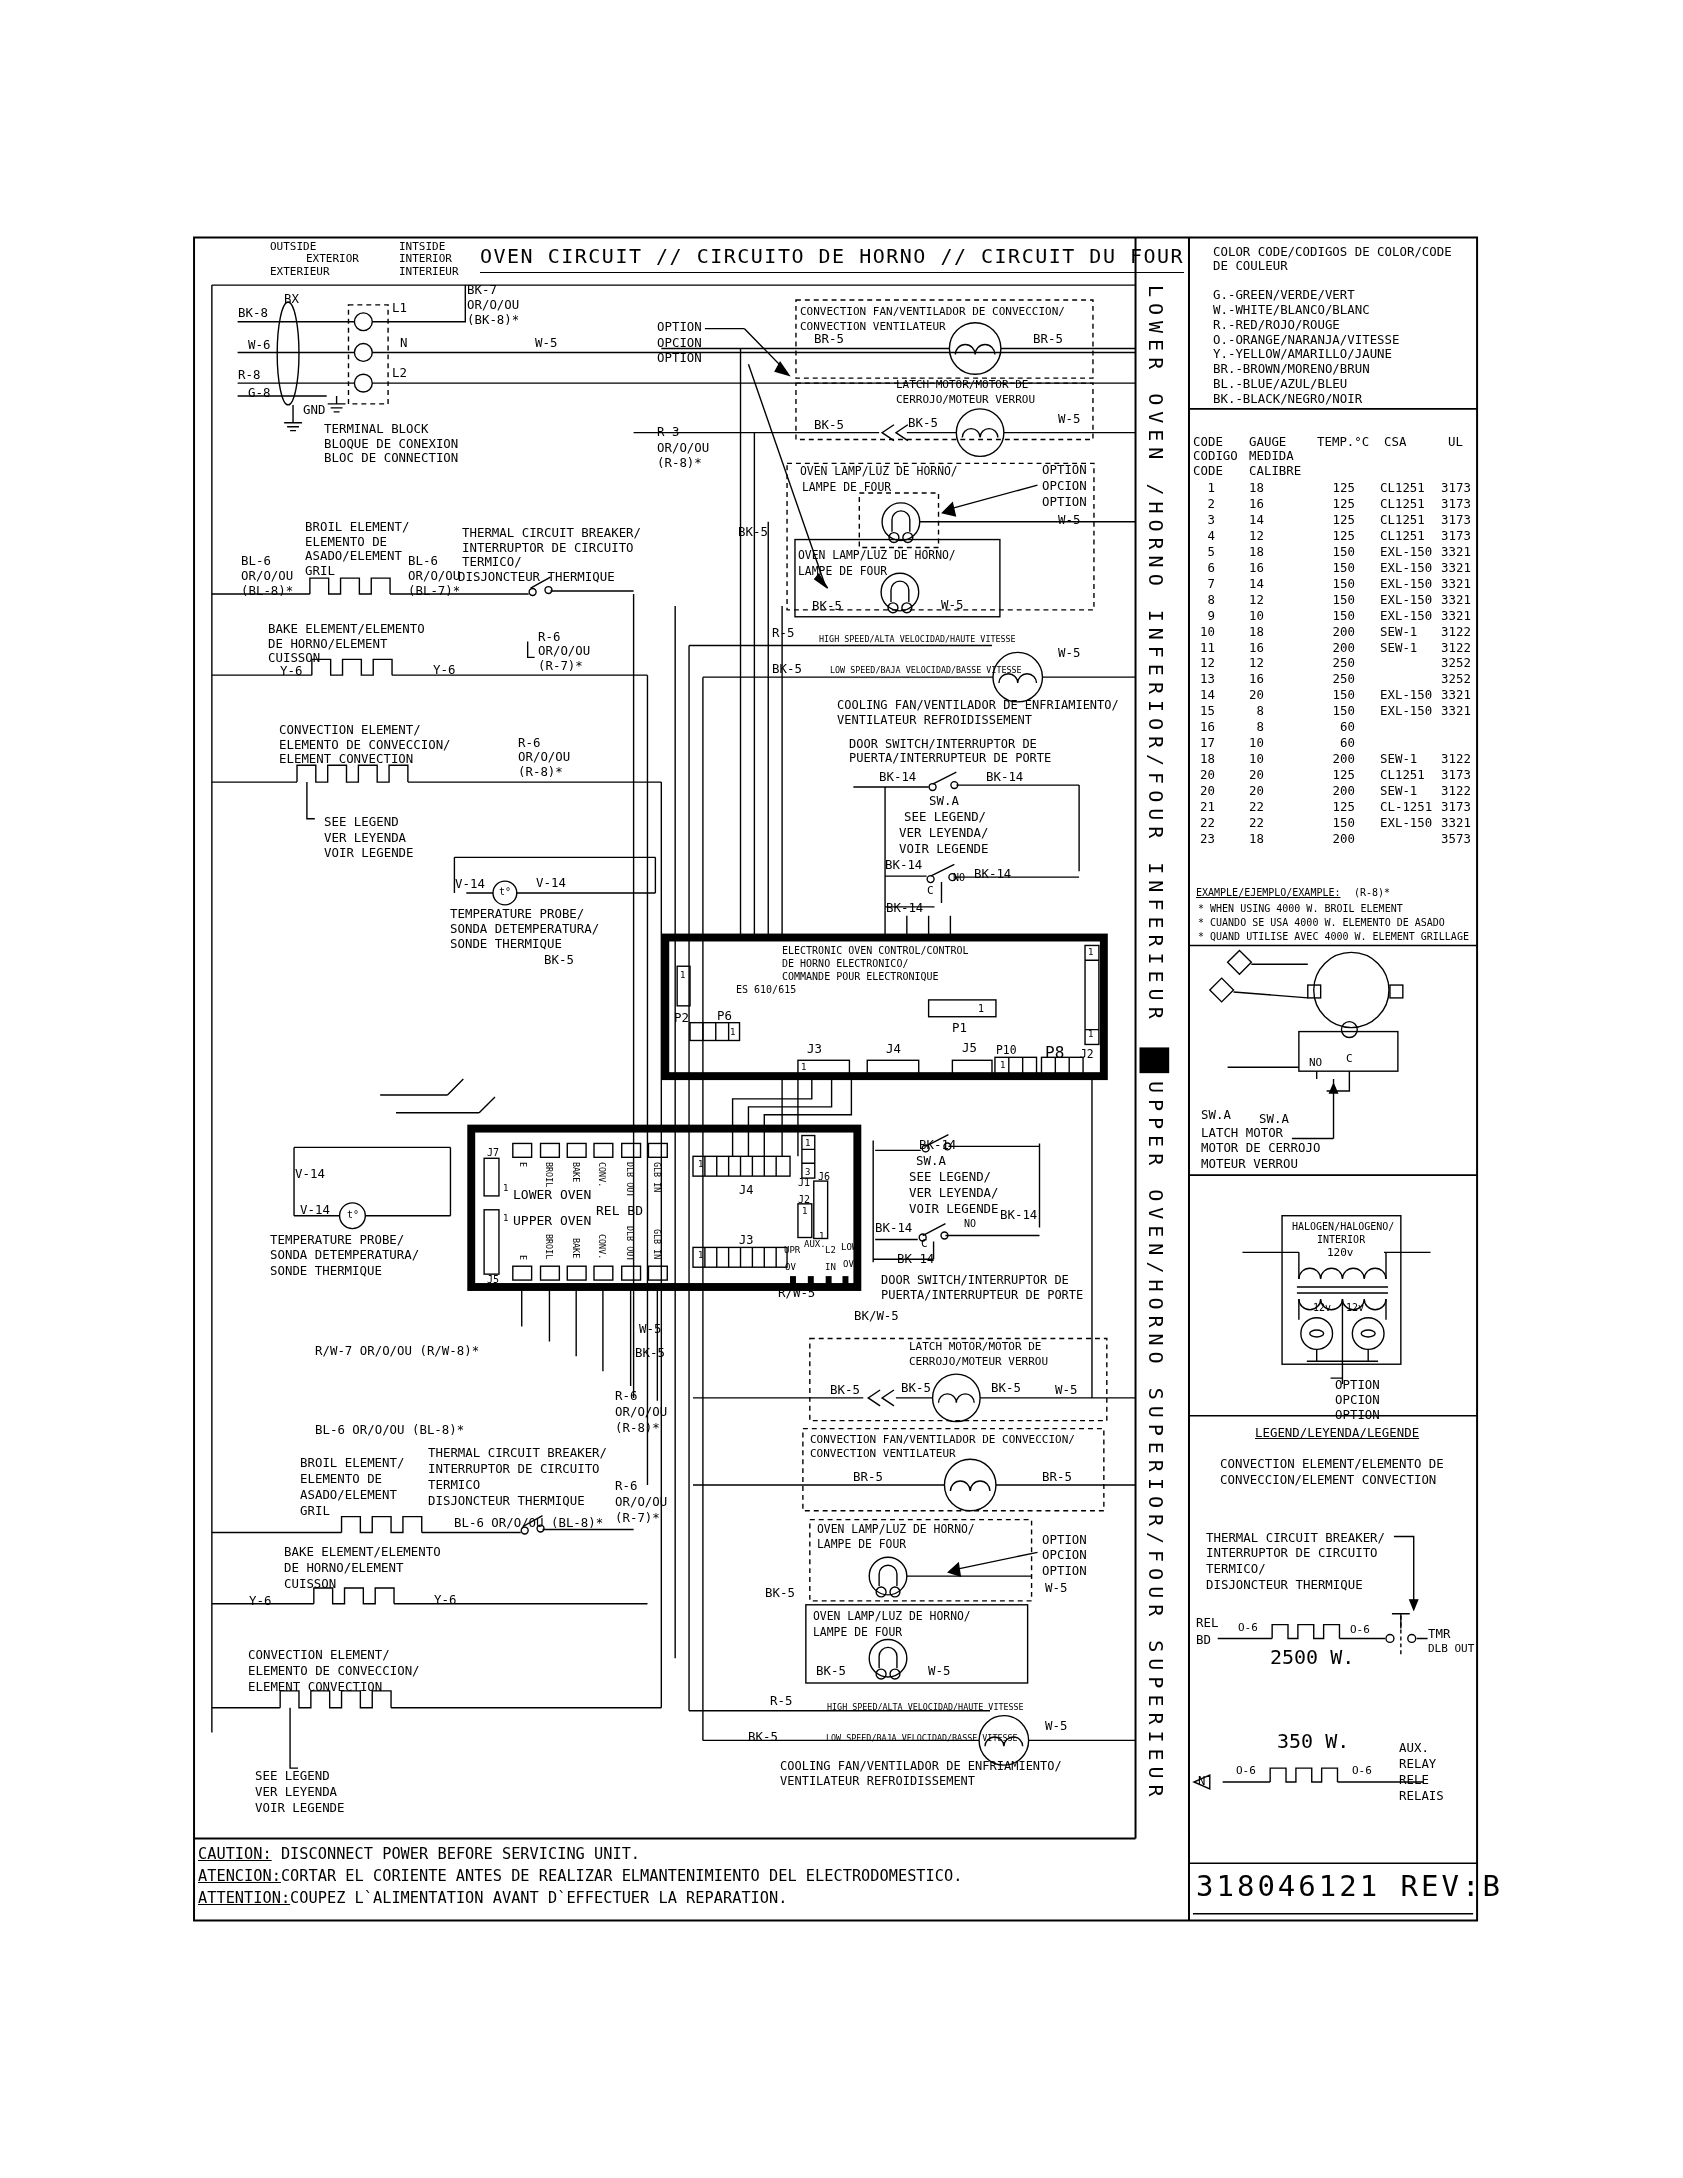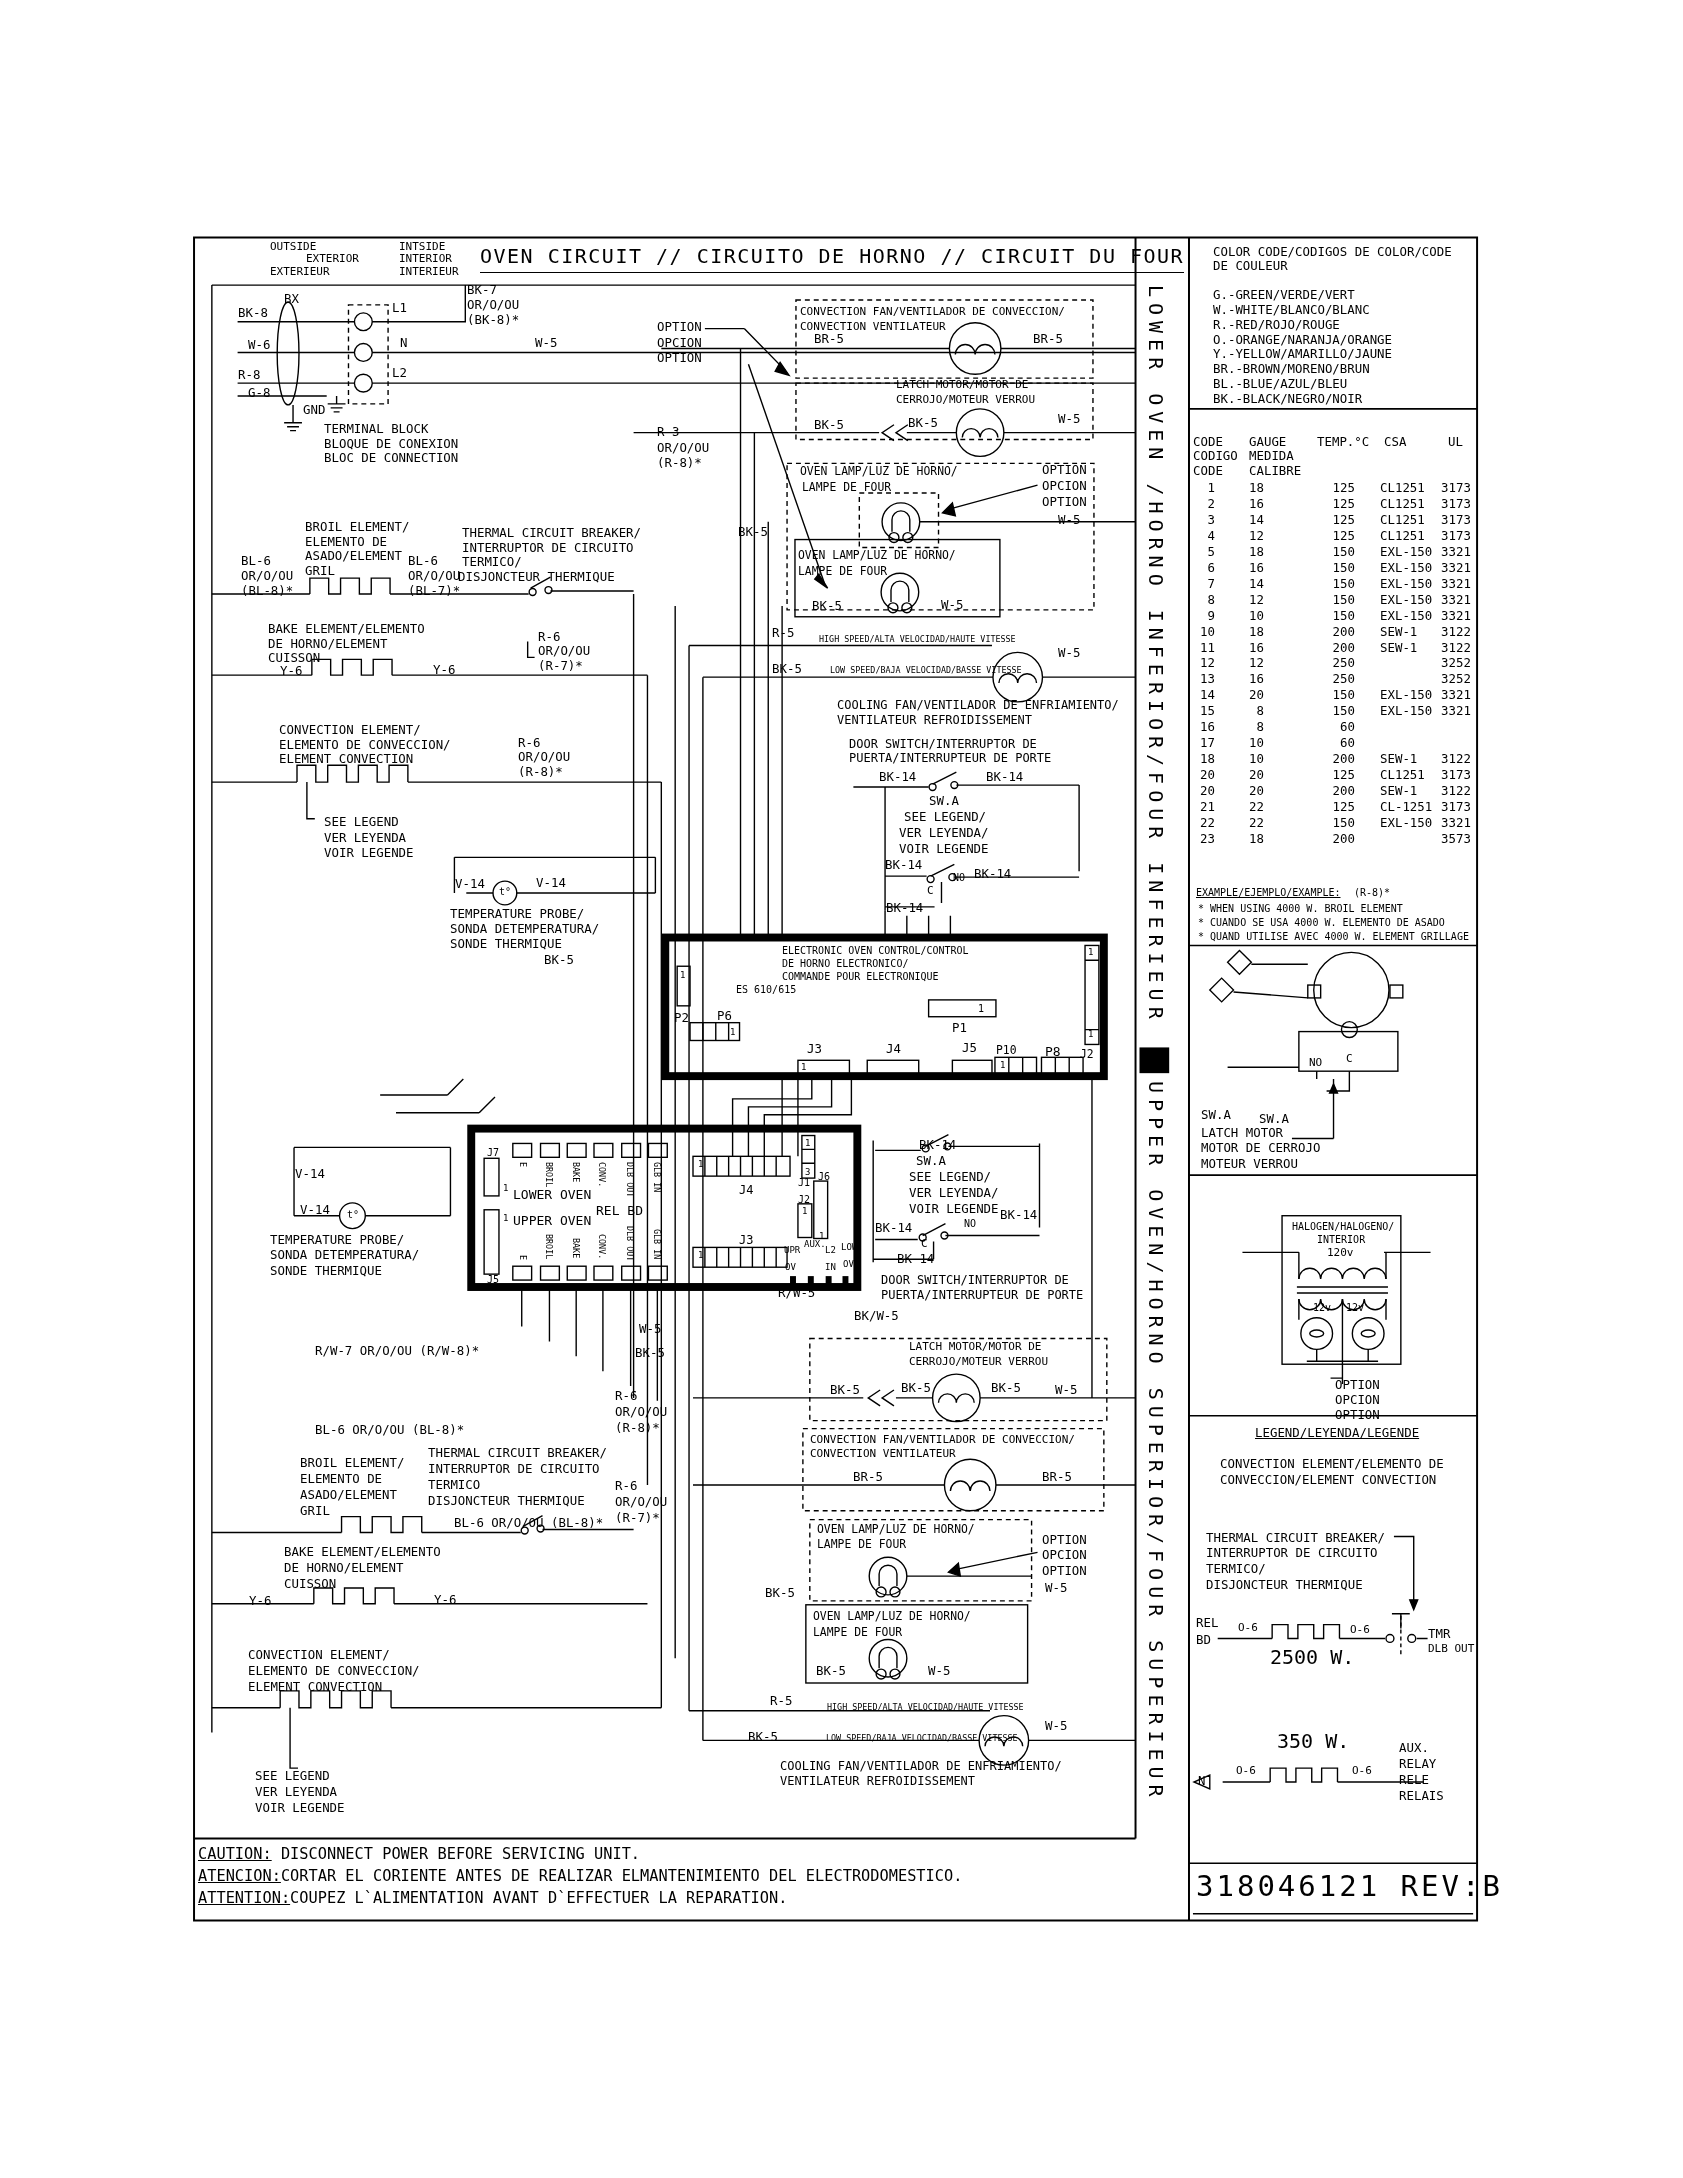--- a/index.html
+++ b/index.html
@@ -345,21 +345,21 @@
       <span class="lbl" style="left: 978px; top: 1004px; font-size: 10px;">1</span>
       <span class="lbl" style="left: 952px; top: 1022px; font-size: 12.4px;">P1</span>
       <span class="lbl" style="left: 680px; top: 971px; font-size: 9px;">1</span>
       <span class="lbl" style="left: 674px; top: 1012px; font-size: 12.4px;">P2</span>
       <span class="lbl" style="left: 717px; top: 1010px; font-size: 12.4px;">P6</span>
       <span class="lbl" style="left: 730px; top: 1028px; font-size: 9px;">1</span>
       <span class="lbl" style="left: 807px; top: 1043px; font-size: 12.4px;">J3</span>
       <span class="lbl" style="left: 886px; top: 1043px; font-size: 12.4px;">J4</span>
       <span class="lbl" style="left: 962px; top: 1042px; font-size: 12.4px;">J5</span>
       <span class="lbl" style="left: 996px; top: 1045px; font-size: 11.4px;">P10</span>
-      <span class="lbl" style="left: 1045px; top: 1045px; font-size: 13px;">P8</span>
+      <span class="lbl" style="left: 1045px; top: 1045px; font-size: 16px;">P8</span>
       <span class="lbl" style="left: 1080px; top: 1049px; font-size: 11.4px;">J2</span>
       <span class="lbl" style="left: 801px; top: 1063px; font-size: 9px;">1</span>
       <span class="lbl" style="left: 1000px; top: 1061px; font-size: 9px;">1</span>
       <span class="lbl" style="left: 1088px; top: 948px; font-size: 9px;">1</span>
       <span class="lbl" style="left: 1088px; top: 1030px; font-size: 9px;">1</span>
       <span class="lbl" style="left: 295px; top: 1168px; font-size: 12.4px;">V-14</span>
       <span class="lbl" style="left: 300px; top: 1204px; font-size: 12.4px;">V-14</span>
       <span class="lbl" style="left: 347px; top: 1210px; font-size: 10px;">t°</span>
       <span class="lbl" style="left: 270px; top: 1234px; font-size: 12.4px;">TEMPERATURE PROBE/</span>
       <span class="lbl" style="left: 270px; top: 1249px; font-size: 12.4px;">SONDA DETEMPERATURA/</span>
@@ -513,21 +513,21 @@
       <span class="lbl" style="left: 1399px; top: 1774px; font-size: 12.4px;">RELE</span>
       <span class="lbl" style="left: 1399px; top: 1790px; font-size: 12.4px;">RELAIS</span>
       <span class="lbl" style="left: 1198px; top: 1775px; font-size: 12.4px;">N</span>
       <span class="lbl" style="left: 1236px; top: 1765px; font-size: 11px;">O-6</span>
       <span class="lbl" style="left: 1352px; top: 1765px; font-size: 11px;">O-6</span>
       <span class="lbl" style="left: 1213px; top: 246px; font-size: 12.4px;">COLOR CODE/CODIGOS DE COLOR/CODE</span>
       <span class="lbl" style="left: 1213px; top: 260px; font-size: 12.4px;">DE COULEUR</span>
       <span class="lbl" style="left: 1213px; top: 289px; font-size: 12.4px;">G.-GREEN/VERDE/VERT</span>
       <span class="lbl" style="left: 1213px; top: 304px; font-size: 12.4px;">W.-WHITE/BLANCO/BLANC</span>
       <span class="lbl" style="left: 1213px; top: 319px; font-size: 12.4px;">R.-RED/ROJO/ROUGE</span>
-      <span class="lbl" style="left: 1213px; top: 334px; font-size: 12.4px;">O.-ORANGE/NARANJA/ORANGE</span>
+      <span class="lbl" style="left: 1213px; top: 334px; font-size: 12.4px;">O.-ORANGE/NARANJA/VITESSE</span>
       <span class="lbl" style="left: 1213px; top: 348px; font-size: 12.4px;">Y.-YELLOW/AMARILLO/JAUNE</span>
       <span class="lbl" style="left: 1213px; top: 363px; font-size: 12.4px;">BR.-BROWN/MORENO/BRUN</span>
       <span class="lbl" style="left: 1213px; top: 378px; font-size: 12.4px;">BL.-BLUE/AZUL/BLEU</span>
       <span class="lbl" style="left: 1213px; top: 393px; font-size: 12.4px;">BK.-BLACK/NEGRO/NOIR</span>
       <span class="lbl" style="left: 1193px; top: 436px; font-size: 12.4px;">CODE</span>
       <span class="lbl" style="left: 1249px; top: 436px; font-size: 12.4px;">GAUGE</span>
       <span class="lbl" style="left: 1317px; top: 436px; font-size: 12.4px;">TEMP.°C</span>
       <span class="lbl" style="left: 1384px; top: 436px; font-size: 12.4px;">CSA</span>
       <span class="lbl" style="left: 1448px; top: 436px; font-size: 12.4px;">UL</span>
       <span class="lbl" style="left: 1193px; top: 450px; font-size: 12.4px;">CODIGO</span>

